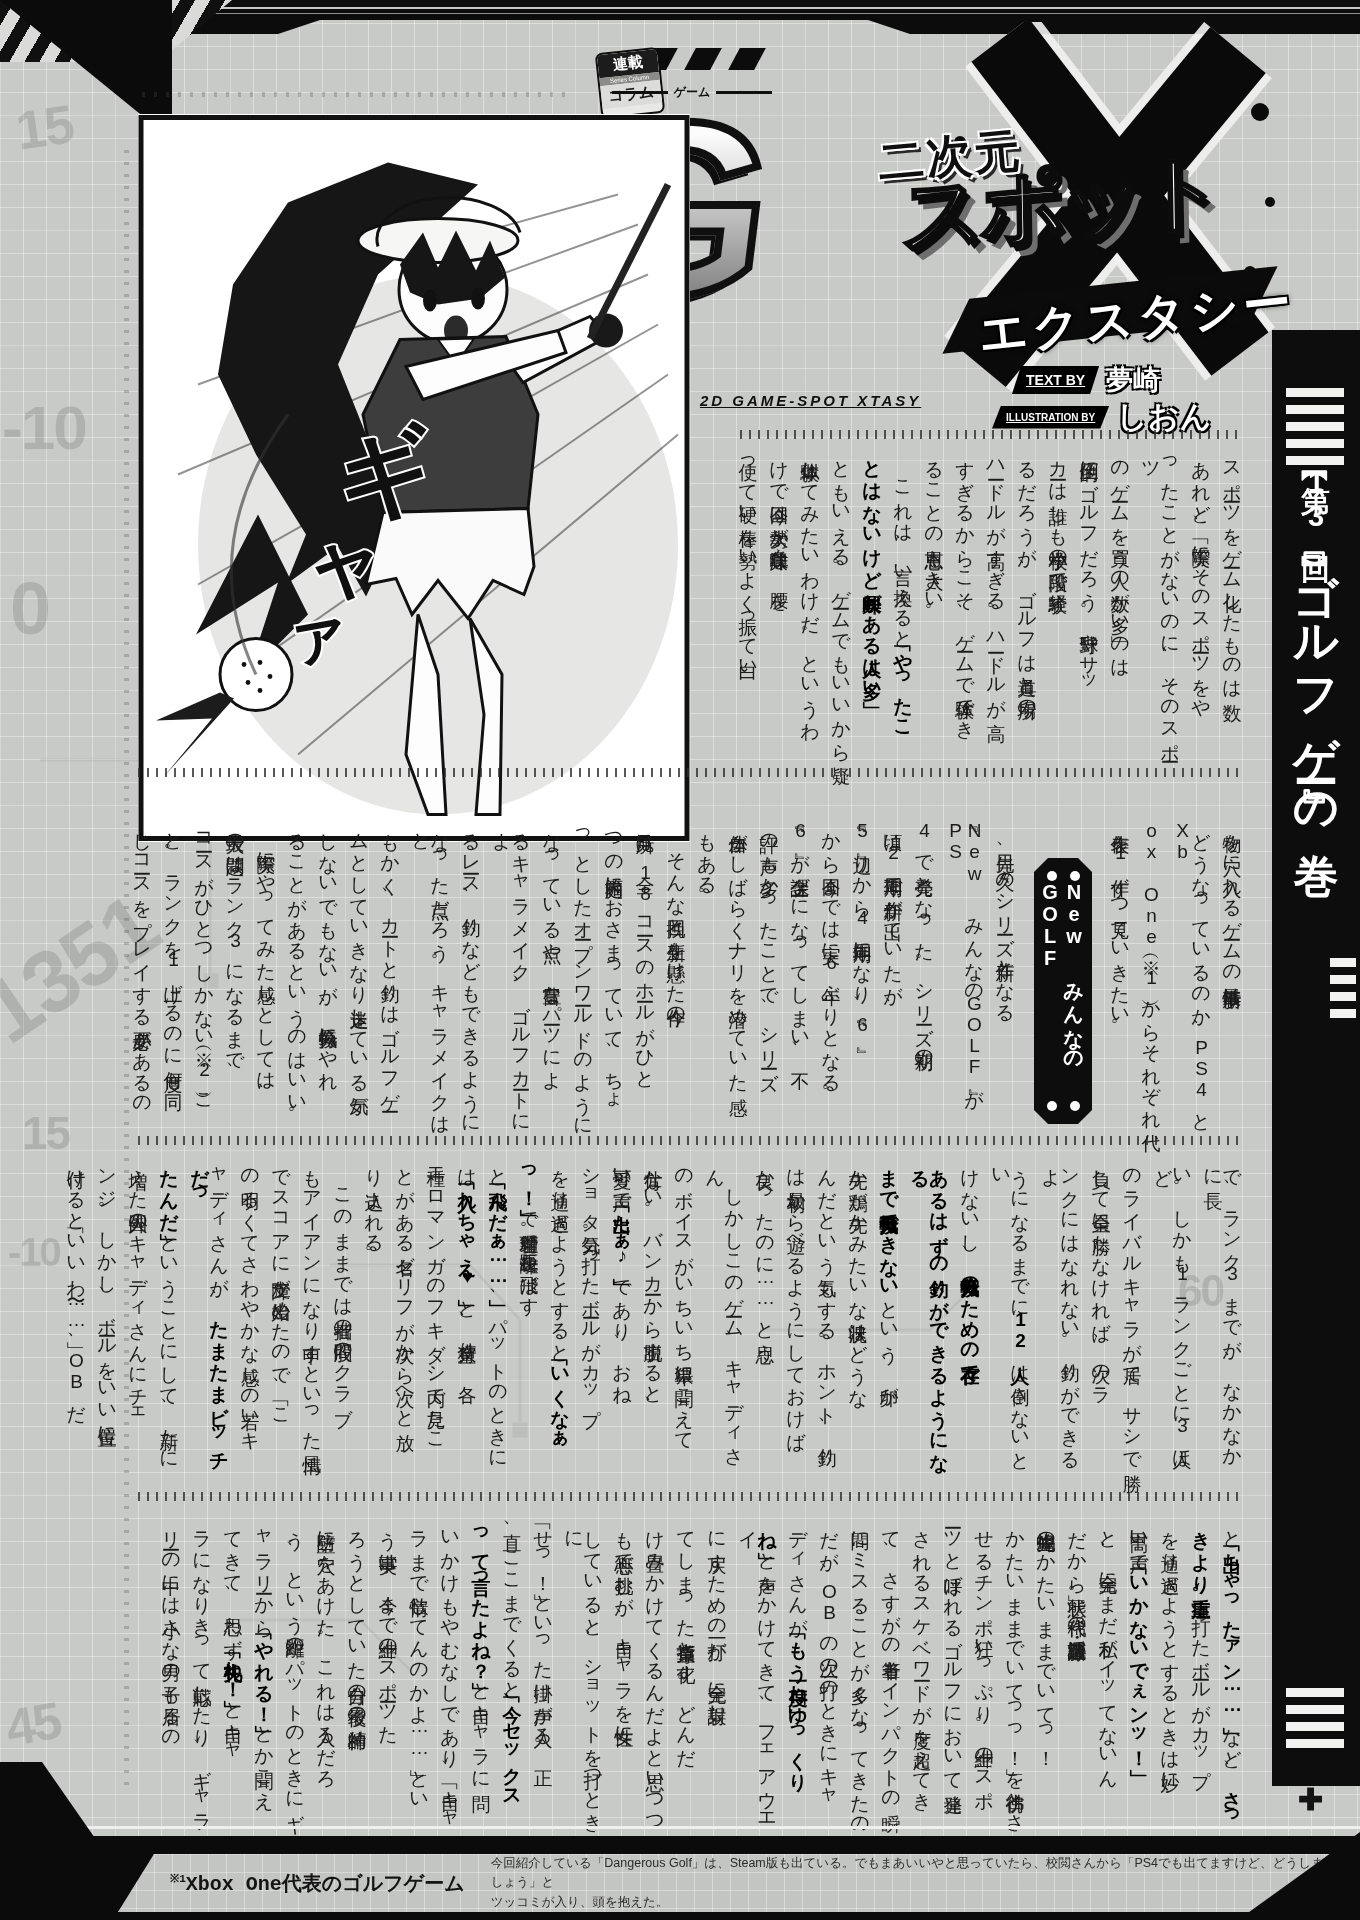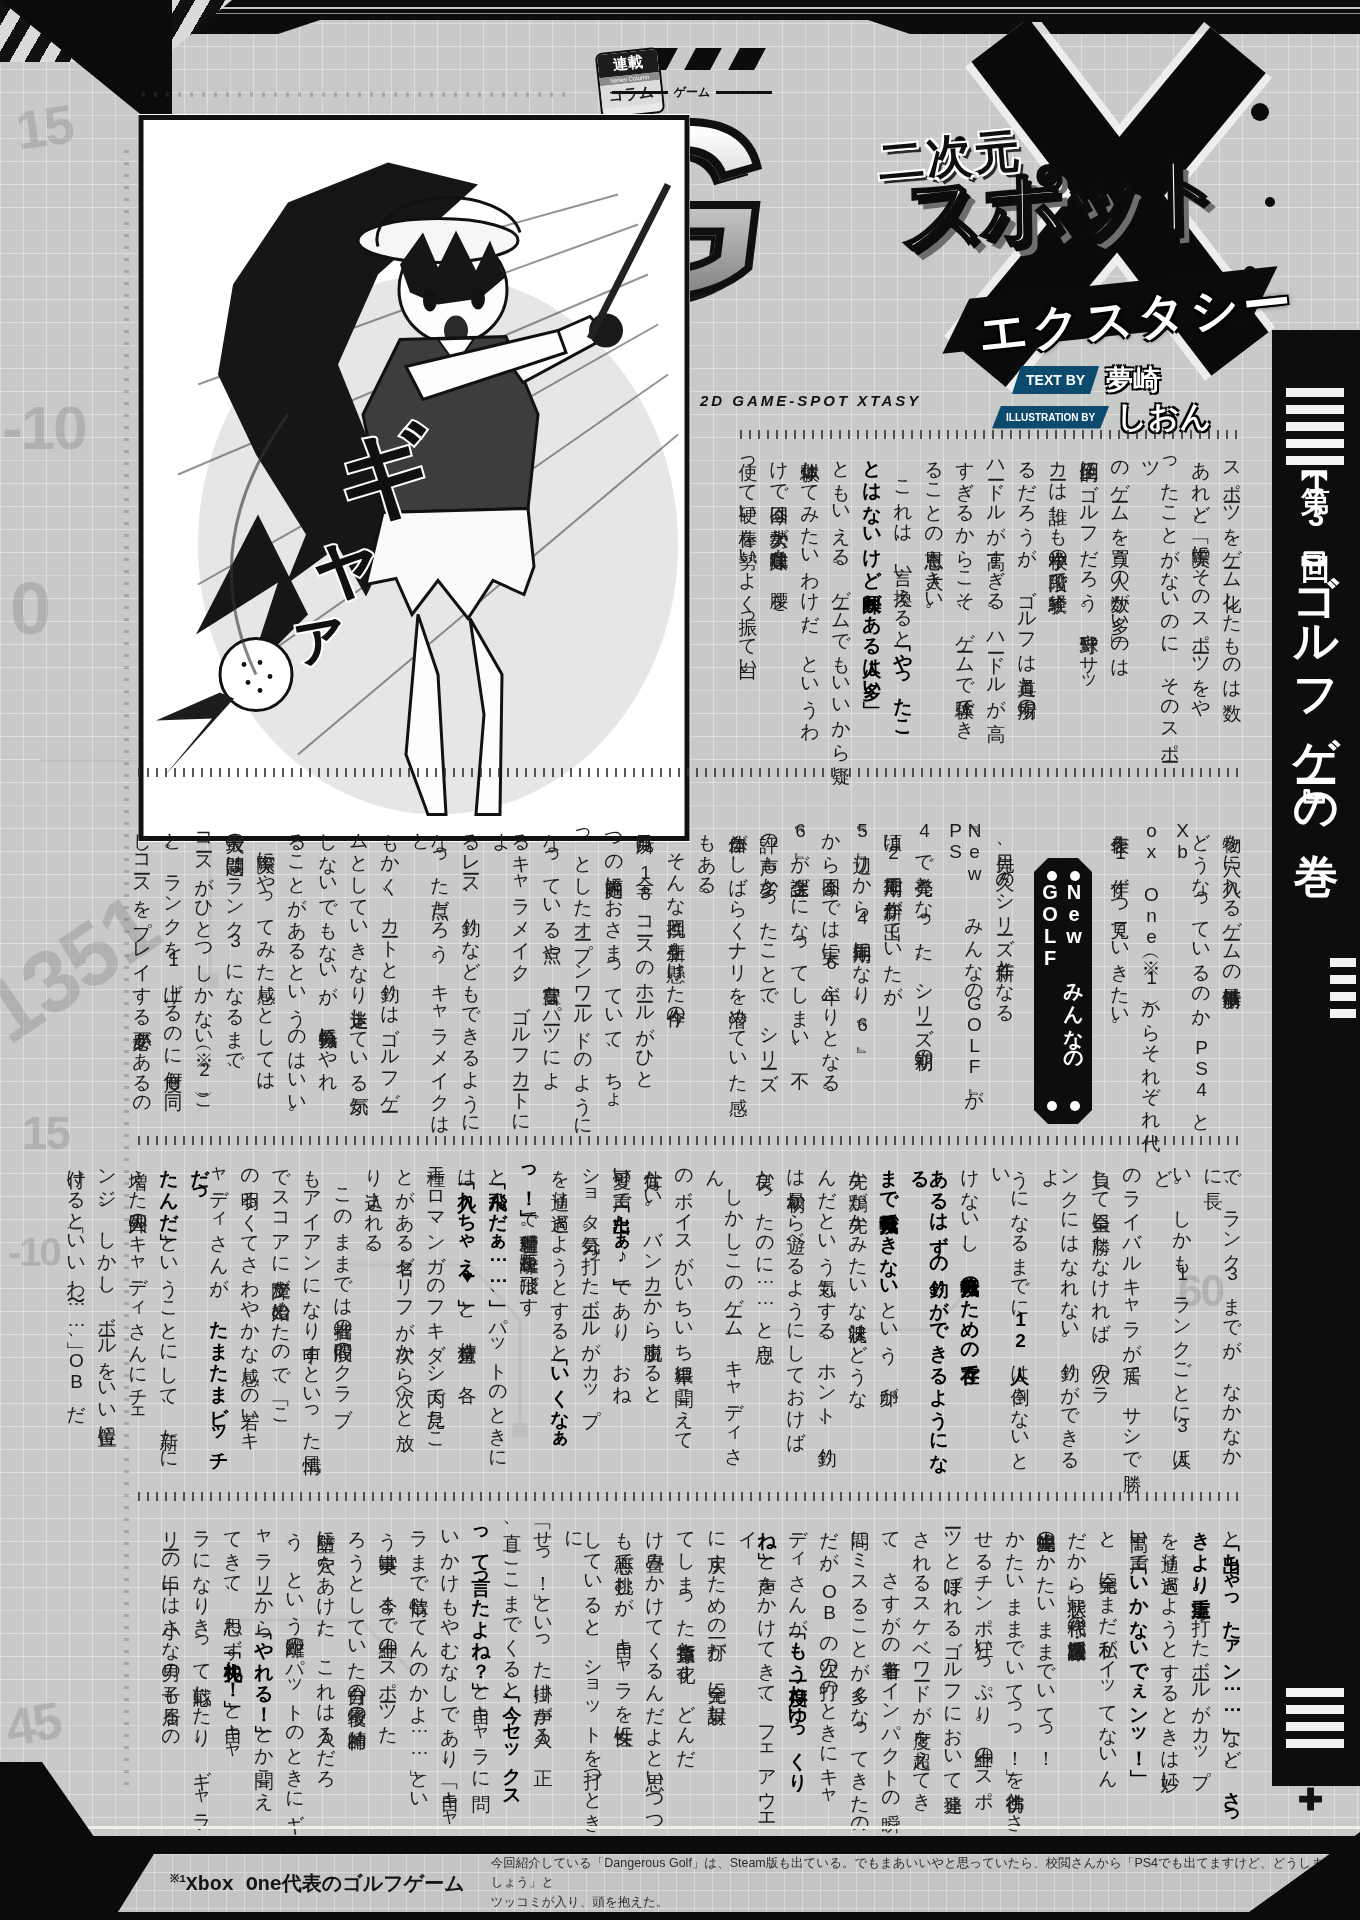--- a/index.html
+++ b/index.html
@@ -57,25 +57,25 @@
   .g-furi .hline{flex:1;height:3px;background:#0f0f0f;}
   .x-mark{left:930px;top:22px;width:350px;height:390px;}
   .prefix{left:878px;top:126px;font-size:46px;font-weight:900;letter-spacing:2px;color:#0f0f0f;transform:rotate(-5deg);
     text-shadow:-2px -2px 0 #fff,2px -2px 0 #fff,-2px 2px 0 #fff,2px 2px 0 #fff,4px 5px 0 rgba(0,0,0,.8);}
   .main-title{left:900px;top:146px;font-size:84px;font-weight:900;letter-spacing:-6px;color:#fff;
     -webkit-text-stroke:3px #0c0c0c;transform:rotate(-5deg) skewX(-4deg);
     text-shadow:5px 6px 0 #0c0c0c,10px 11px 0 #6e6e6e;}
   .x-strip{left:955px;top:284px;width:310px;height:52px;background:#0b0b0b;transform:rotate(-6deg) skewX(-32deg);}
   .xtasy{left:978px;top:286px;font-size:48px;font-weight:900;letter-spacing:4px;color:#fff;transform:rotate(-6deg);
     text-shadow:2px 2px 0 #000,-2px 2px 0 #000,2px -2px 0 #000,-2px -2px 0 #000,0 0 6px #000;}
-  .tagline{left:700px;top:392px;font-size:15px;font-style:italic;font-weight:700;letter-spacing:3px;color:#101010;}
+  .tagline{left:700px;top:392px;font-size:15px;font-style:italic;font-weight:700;letter-spacing:3px;color:#101010;text-decoration:underline;}
   .credit{display:flex;align-items:center;gap:7px;}
   .credit1{left:1012px;top:362px;}
   .credit2{left:992px;top:396px;}
-  .chip{background:#0c4a6e;color:#fff;font-weight:700;clip-path:polygon(9px 0,100% 0,calc(100% - 9px) 100%,0 100%);padding:6px 14px;}
+  .chip{background:#000000;color:#fff;font-weight:700;clip-path:polygon(9px 0,100% 0,calc(100% - 9px) 100%,0 100%);padding:6px 14px;text-decoration:underline;}
   .chip1{font-size:14px;}
   .chip2{font-size:10px;}
   .credit-name{font-weight:900;color:#fff;
     text-shadow:2px 2px 0 #000,-2px 2px 0 #000,2px -2px 0 #000,-2px -2px 0 #000;}
   .name1{font-size:27px;}
   .name2{font-size:31px;}
   
   .illust{left:138px;top:114px;width:552px;height:728px;background:#fff;}
   
   .hash{position:absolute;height:9px;background:repeating-linear-gradient(90deg,#2e2e2e 0 2px,transparent 2px 9px);opacity:.8;}

